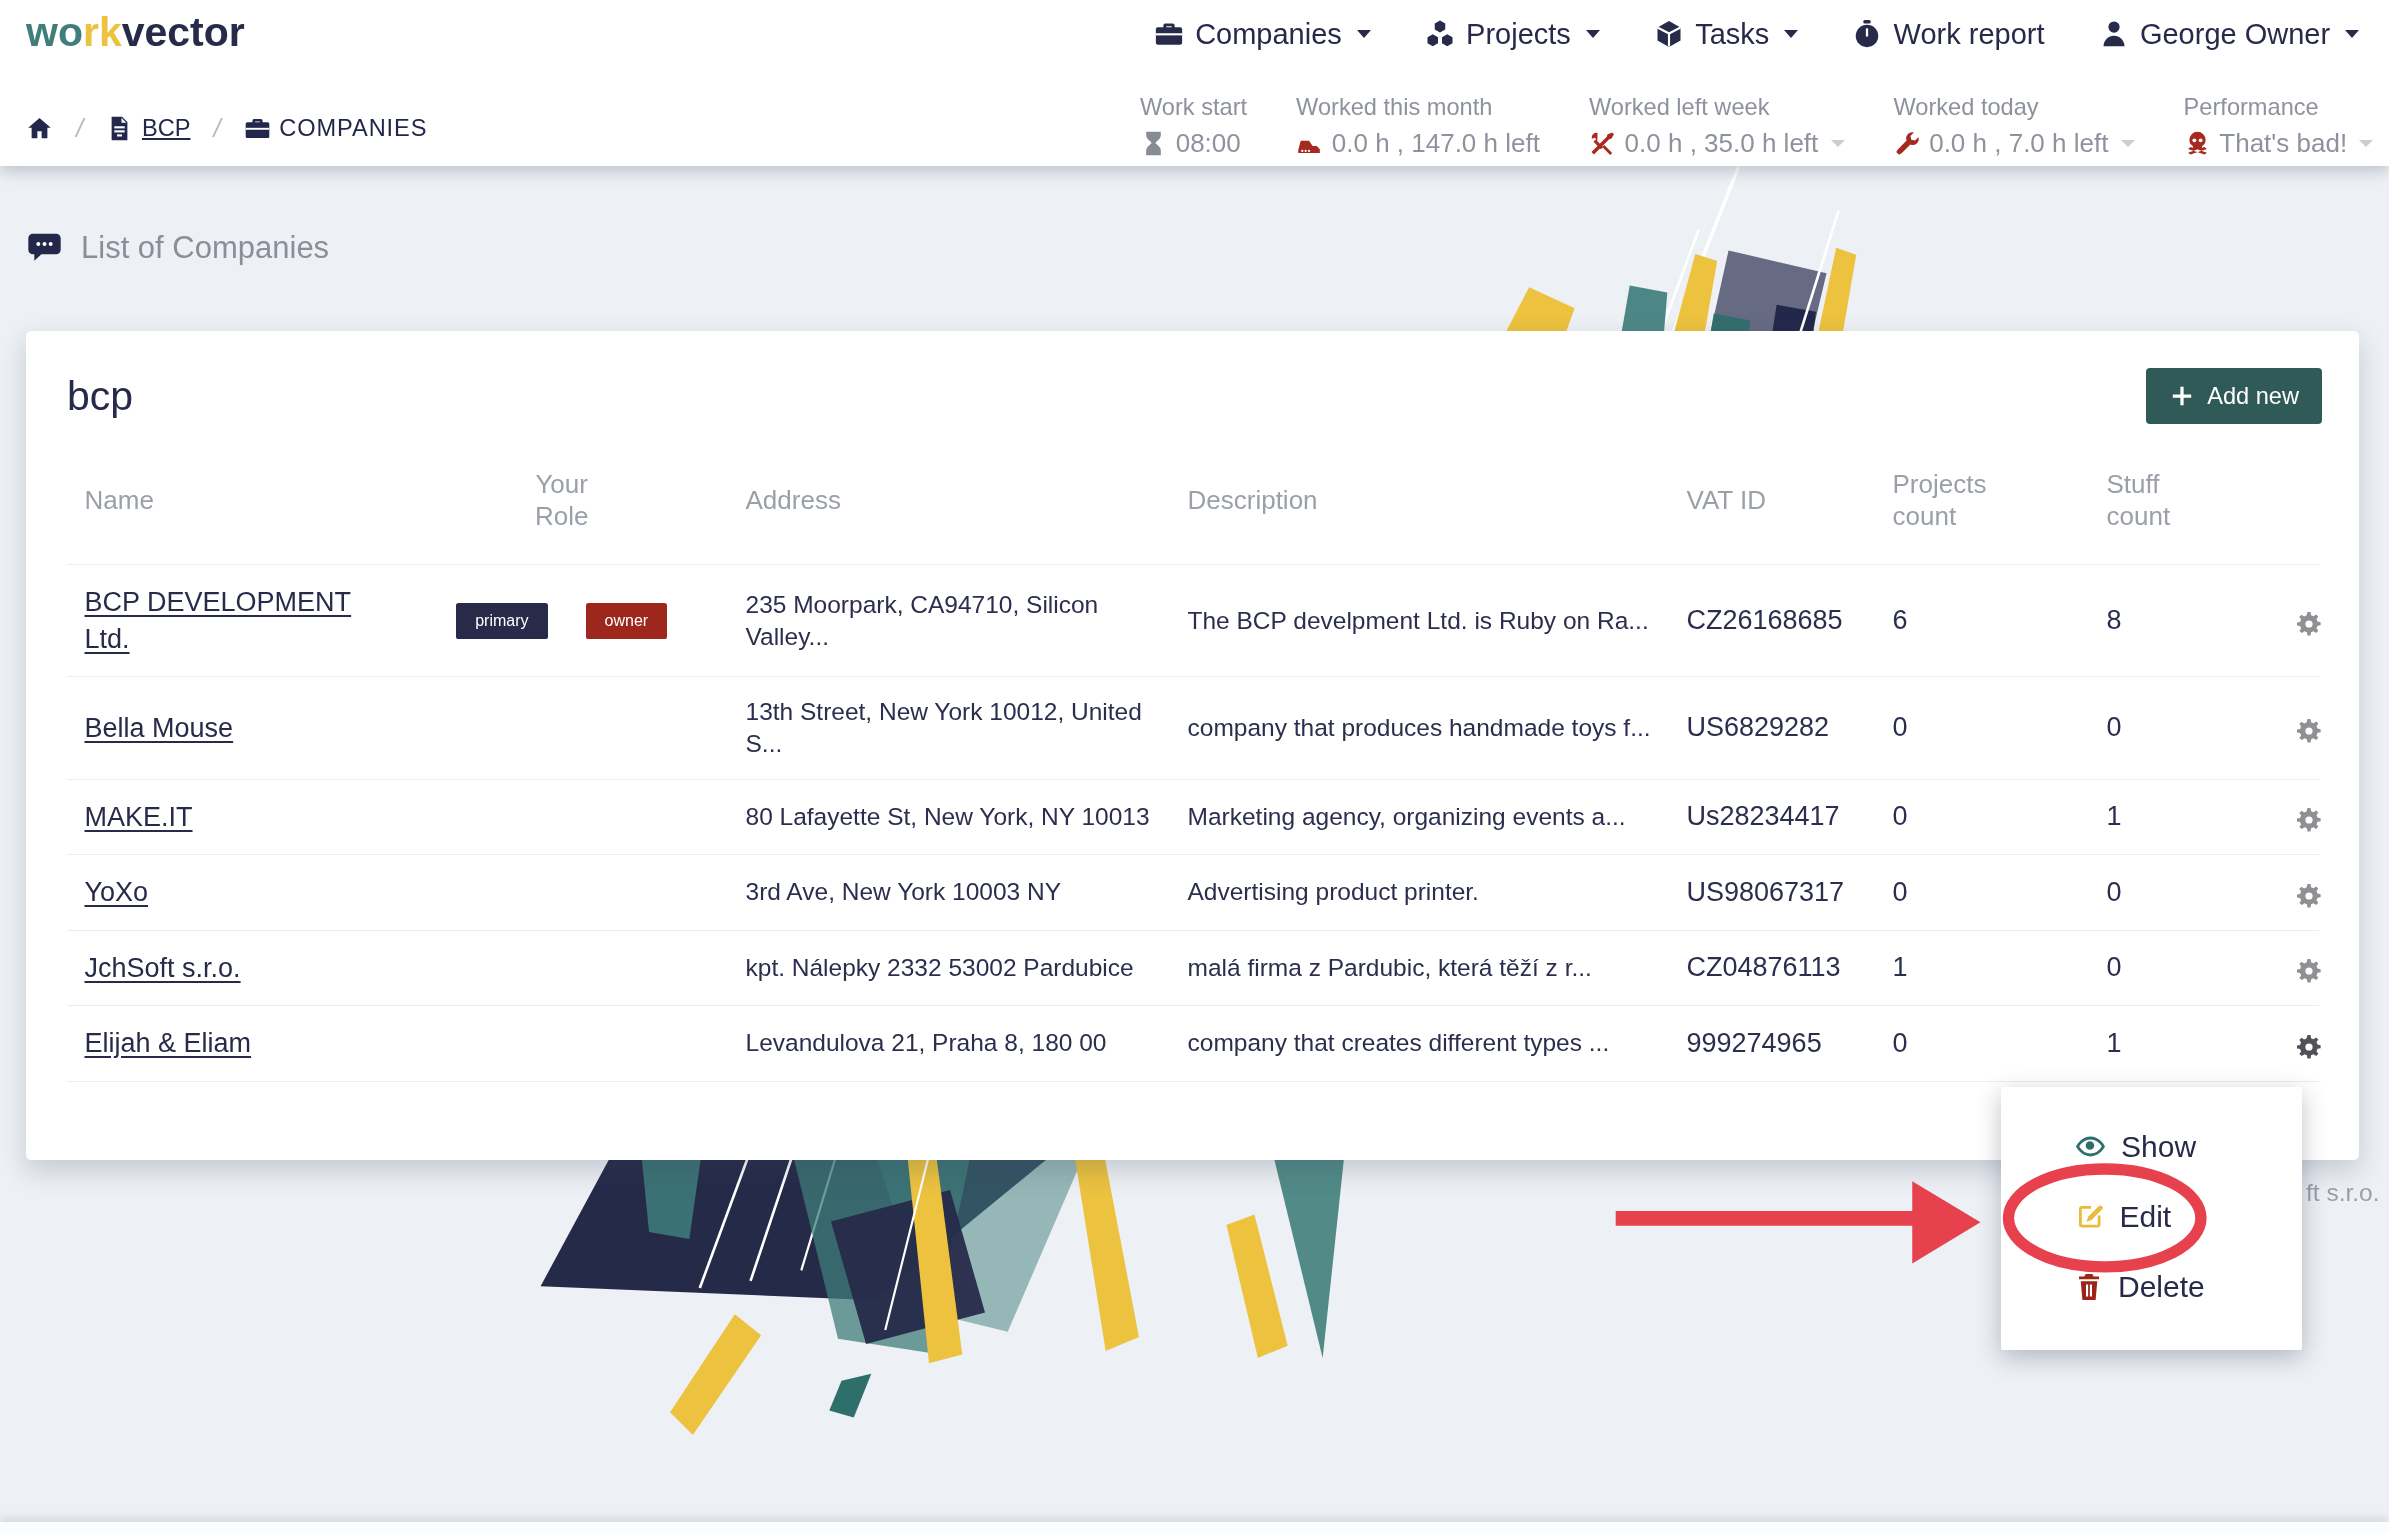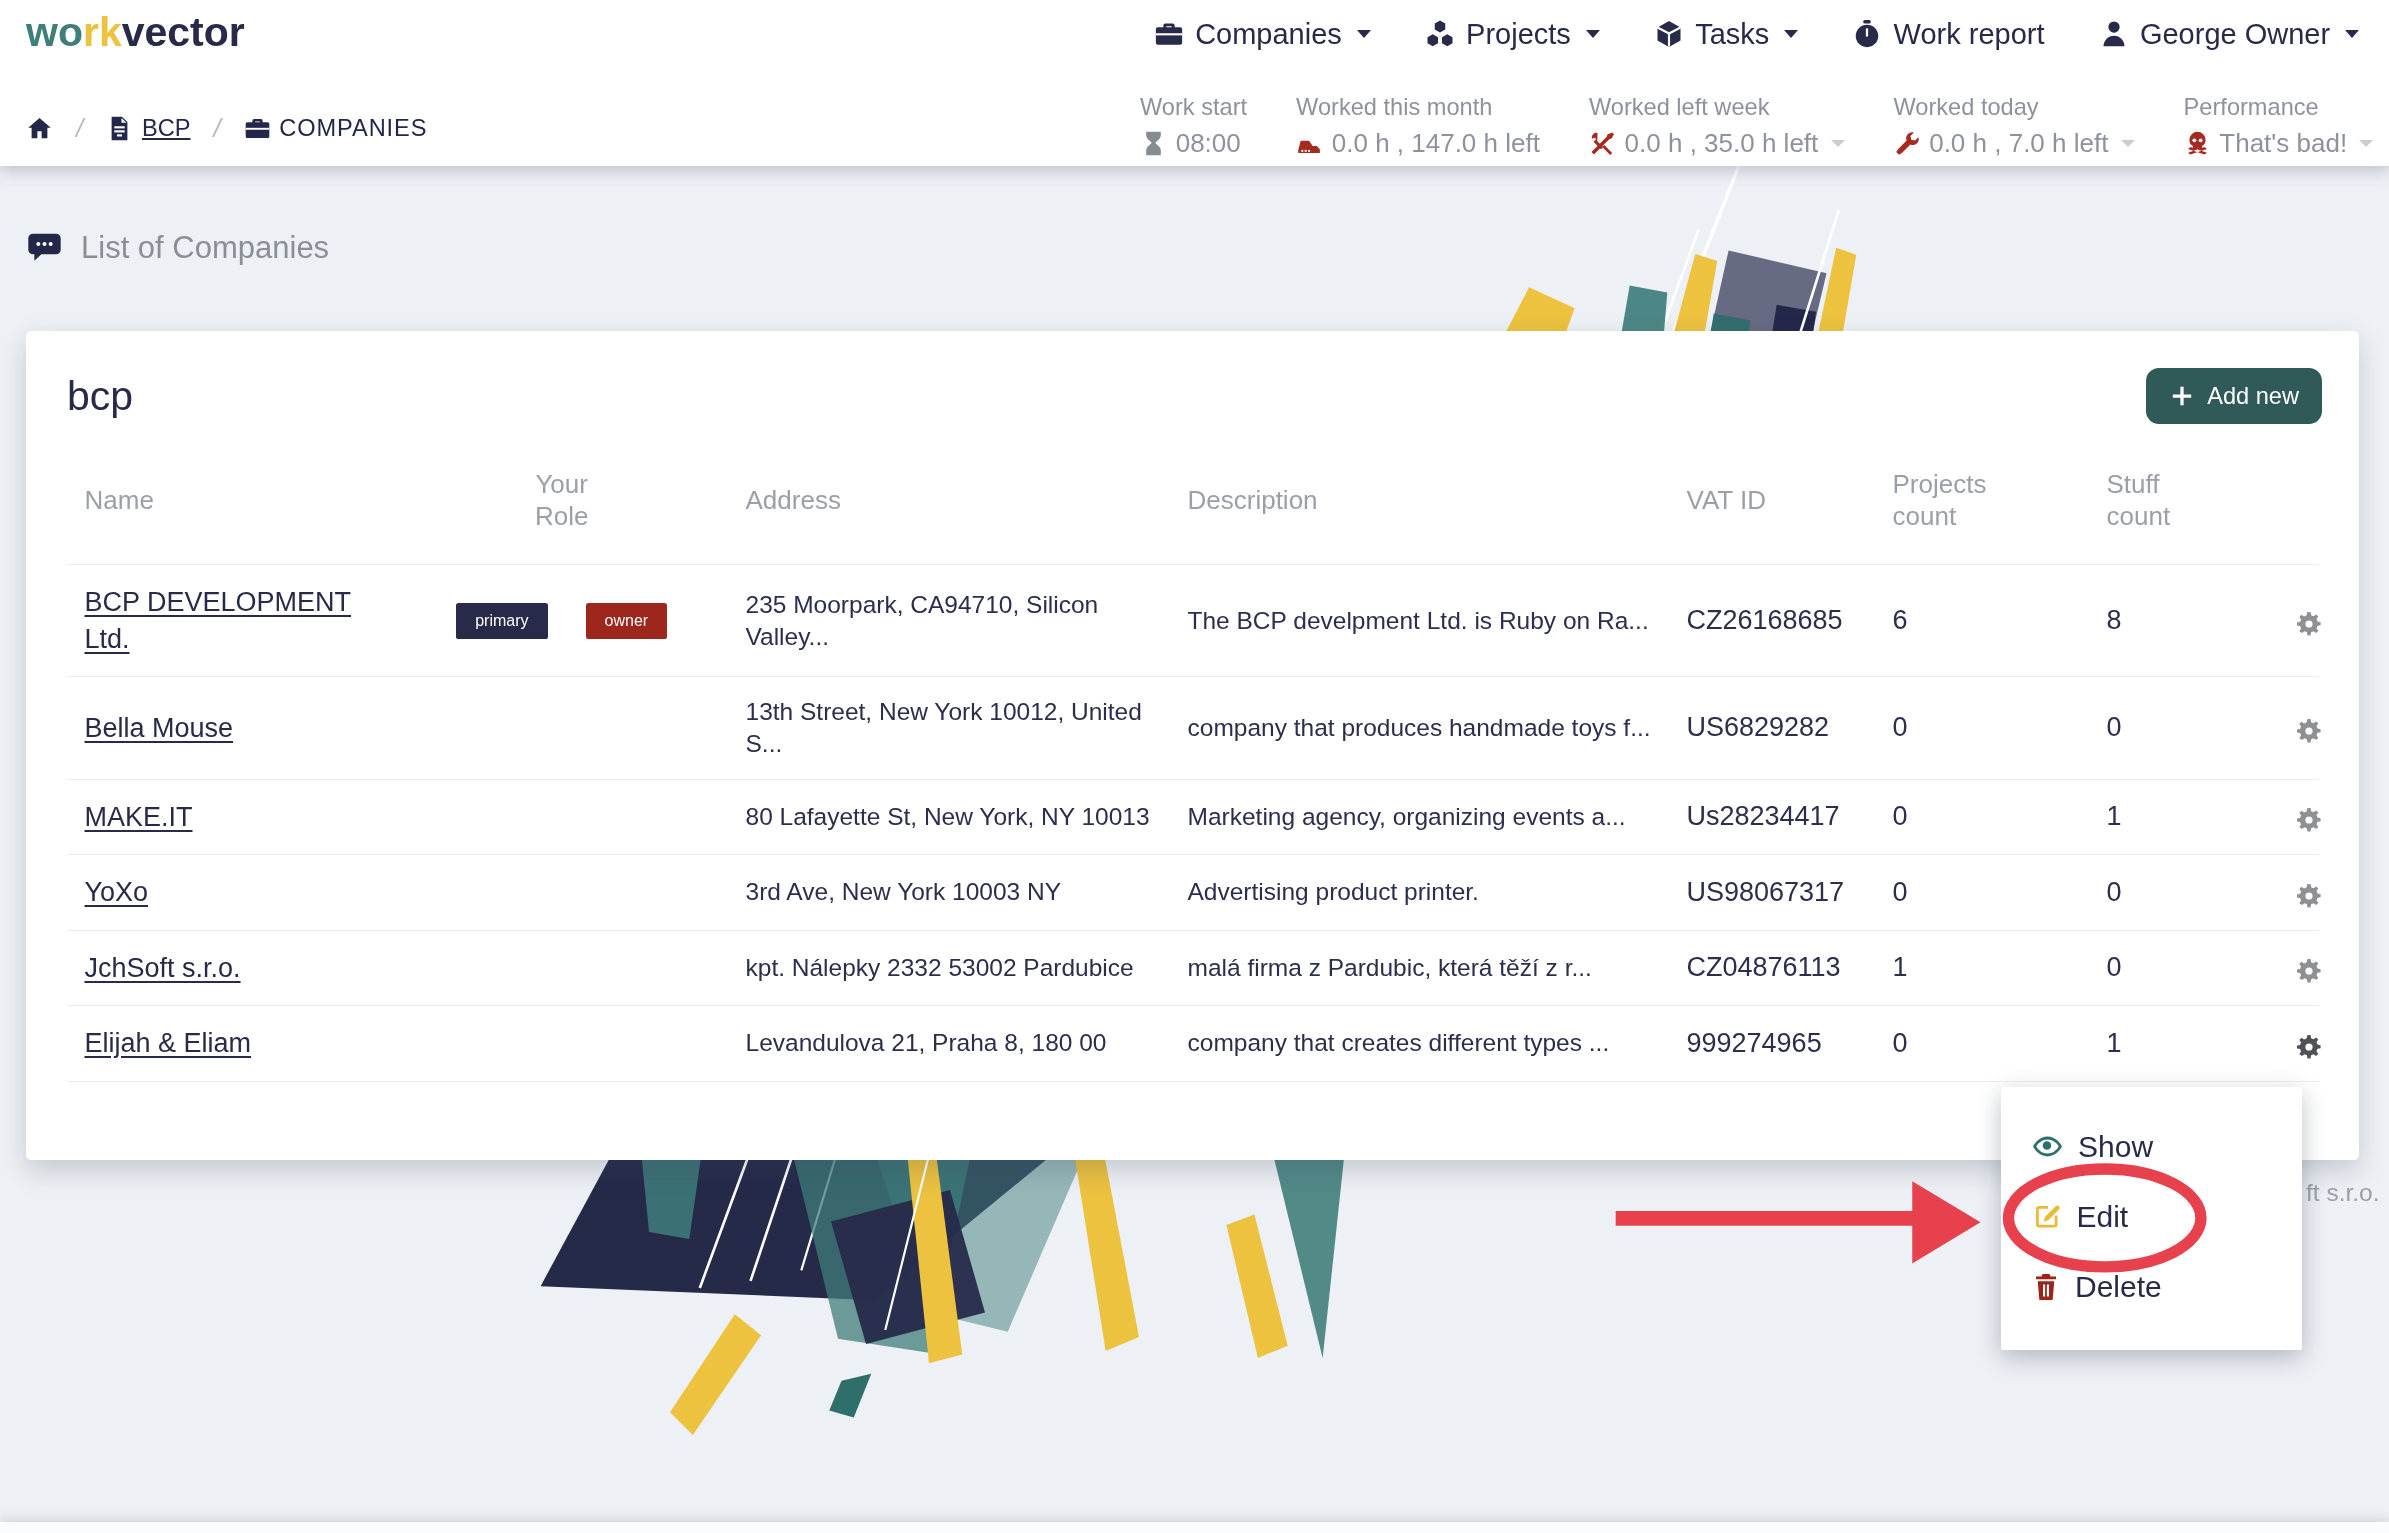--- a/index.html
+++ b/index.html
@@ -45,21 +45,21 @@
   .bg-fragment { position:absolute; left:2306px; top:1179px; font-size:24.5px; color:#9ba0a9; z-index:1; }
   .bottom-strip { position:absolute; left:0; bottom:0; width:100%; height:12.2px; background:#fbfcfd;
                   box-shadow:0 -3.5px 8.7px rgba(70,80,100,.15); z-index:2; }
 
   
   .card { position:absolute; left:26px; top:331px; width:2333px; height:829px; background:#ffffff;
           border-radius:5.2px; box-shadow:0 10.5px 26px rgba(60,70,95,.22); z-index:2; }
   .card-header { display:flex; justify-content:space-between; align-items:center; padding:37px 37px 12.2px 41px; }
   .card-title { font-size:41px; font-weight:500; color:#272b49; }
   .btn-add { display:flex; align-items:center; gap:12.2px; height:56px; padding:0 23px; background:#2f5a57;
-             border:none; border-radius:13px; color:#fff; font-size:23.6px; font-family:inherit; cursor:pointer; }
+             border:none; border-radius:4px; color:#fff; font-size:23.6px; font-family:inherit; cursor:pointer; }
   .ic-plus { width:26px; height:26px; color:#fff; }
 
   
   table { table-layout:fixed; border-collapse:collapse; margin-left:41px; width:2251px; }
   col.c-name{width:337px} col.c-role{width:324px} col.c-addr{width:442px} col.c-desc{width:499px}
   col.c-vat{width:206px} col.c-proj{width:214px} col.c-stuff{width:188px} col.c-act{width:42px}
   th { text-align:left; font-weight:400; font-size:26px; color:#9a9fa8; padding:31.5px 8.7px 31.5px 17.5px;
        border-bottom:0.9px solid #ececf0; vertical-align:middle; line-height:1.25; }
   th.center { text-align:center; padding-left:0; }
   th .narrow { width:118px; } th .narrow-s { width:83px; } th .narrow-c { width:83px; margin:0 auto; }
@@ -71,21 +71,21 @@
   .badge { display:inline-block; padding:7.9px 19px; font-size:16px; color:#fff; border-radius:2.6px; }
   .badge-primary { background:#272b49; margin-right:38px; }
   .badge-owner { background:#9d261d; }
   .gear-btn { background:none; border:none; cursor:pointer; padding:0; line-height:0; }
   .ic-gear { width:28px; height:28px; color:#8f9094; }
   .gear-active .ic-gear { color:#515257; }
 
   
   .ctx-menu { position:absolute; left:2001px; top:1087px; width:301px; height:263px; background:#fff;
               border-radius:2.6px; box-shadow:0 7px 24.5px rgba(40,50,70,.30); z-index:5; padding-top:24.5px; }
-  .ctx-item { display:flex; align-items:center; gap:14px; height:70px; padding-left:30px;
+  .ctx-item { display:flex; align-items:center; gap:14px; height:70px; padding-left:73px;
               font-size:30px; color:#272b49; cursor:pointer; }
   .ic-eye { width:33px; height:33px; color:#2e6f6c; }
   .ic-edit { width:31.5px; height:31.5px; color:#e9bb37; }
   .ic-trash { width:30px; height:30px; color:#9c2418; }
 
   .annotations { position:absolute; top:0; left:0; z-index:6; pointer-events:none; }
 </style>
 </head>
 <body>
 

